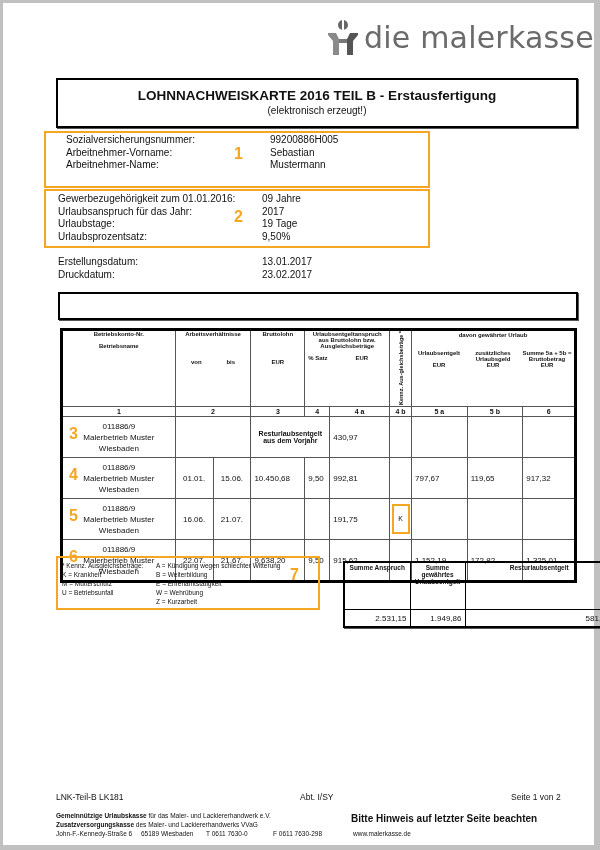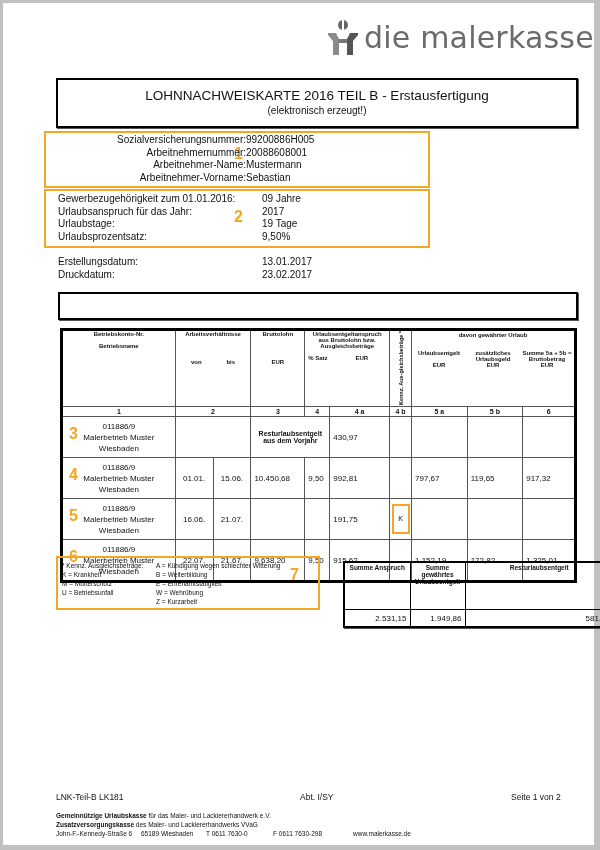--- a/index.html
+++ b/index.html
@@ -2,21 +2,21 @@
 <html><head>
 <meta charset="utf-8">
 <style>
   html,body{margin:0;padding:0;}
   body{width:600px;height:850px;background:#c0c0c0;position:relative;overflow:hidden;
        font-family:"Liberation Sans",sans-serif;color:#111;}
   .page{position:absolute;left:3px;top:3px;width:591px;height:842px;background:#fff;}
   .logo{position:absolute;left:323px;top:14px;height:40px;display:flex;align-items:center;gap:4px;}
   .logo-text{font-size:30px;color:#6b6b6b;letter-spacing:0.2px;font-family:"DejaVu Sans",sans-serif;}
   .title-box{position:absolute;left:53px;top:75px;width:518px;height:46px;border:2px solid #000;box-shadow:1px 1px 0 #555;text-align:center;}
-  .title{font-size:13.5px;font-weight:normal;margin-top:8px;}
+  .title{font-size:13.5px;font-weight:bold;margin-top:8px;}
   .subtitle{font-size:10px;margin-top:2px;}
   .orange-box{position:absolute;border:2px solid #f5a623;}
   .kv{position:absolute;font-size:10px;line-height:12.5px;}
   .kv .row{display:flex;}
   .kv .k{width:204px;}
   .marker{position:absolute;color:#f5a623;font-weight:bold;font-size:16px;}
   .hand-box{position:absolute;left:437px;top:149px;width:134px;height:34px;border:2px solid #000;box-shadow:1px 1px 0 #555;
             font-size:9.5px;text-align:center;line-height:13px;display:flex;align-items:center;justify-content:center;}
   .empty-box{position:absolute;left:55px;top:289px;width:516px;height:24px;border:2px solid #000;box-shadow:1px 1px 0 #555;}
   table.main{position:absolute;left:57px;top:325px;width:517px;border-collapse:collapse;border:3px solid #000;font-size:7px;}
@@ -55,36 +55,32 @@
     <span class="logo-text">die malerkasse</span>
   </div>
 
   <div class="title-box">
     <div class="title">LOHNNACHWEISKARTE 2016 TEIL B - Erstausfertigung</div>
     <div class="subtitle">(elektronisch erzeugt!)</div>
   </div>
 
   <div class="orange-box" style="left:41px;top:128px;width:382px;height:53px;"></div>
   <div class="marker" style="left:231px;top:142px;">1</div>
-  <div class="kv" style="left:39px;top:131px;text-align:right;">
+  <div class="kv" style="left:63px;top:131px;">
     <div class="row">
         <span class="k">Sozialversicherungsnummer:</span>
         <span>99200886H005</span>
       </div>
     <div class="row">
-        <span class="k">Arbeitnehmernummer:</span>
-        <span>20088608001</span>
+        <span class="k">Arbeitnehmer-Vorname:</span>
+        <span>Sebastian</span>
       </div>
     <div class="row">
         <span class="k">Arbeitnehmer-Name:</span>
         <span>Mustermann</span>
-      </div>
-    <div class="row">
-        <span class="k">Arbeitnehmer-Vorname:</span>
-        <span>Sebastian</span>
       </div>
   </div>
 
 
   <div class="orange-box" style="left:41px;top:186px;width:382px;height:55px;"></div>
   <div class="marker" style="left:231px;top:205px;">2</div>
   <div class="kv" style="left:55px;top:190px;">
     <div class="row">
         <span class="k">Gewerbezugehörigkeit zum 01.01.2016:</span>
         <span>09 Jahre</span>
@@ -295,13 +291,14 @@
 
   <div class="foot-small" style="left:53px;top:808px;">
     <div><b>Gemeinnützige Urlaubskasse</b> <span>für das Maler- und Lackiererhandwerk e.V.</span></div>
     <div><b>Zusatzversorgungskasse</b> <span>des Maler- und Lackiererhandwerks VVaG</span></div>
   </div>
   <div class="foot-small" style="left:53px;top:826px;">John-F.-Kennedy-Straße 6</div>
   <div class="foot-small" style="left:138px;top:826px;">65189 Wiesbaden</div>
   <div class="foot-small" style="left:203px;top:826px;">T 0611 7630-0</div>
   <div class="foot-small" style="left:270px;top:826px;">F 0611 7630-298</div>
   <div class="foot-small" style="left:350px;top:826px;">www.malerkasse.de</div>
+  <div class="foot" style="left:348px;top:810px;font-size:10px;font-weight:bold;">Bitte Hinweis auf letzter Seite beachten</div>
 </div>
 
 </body></html>

